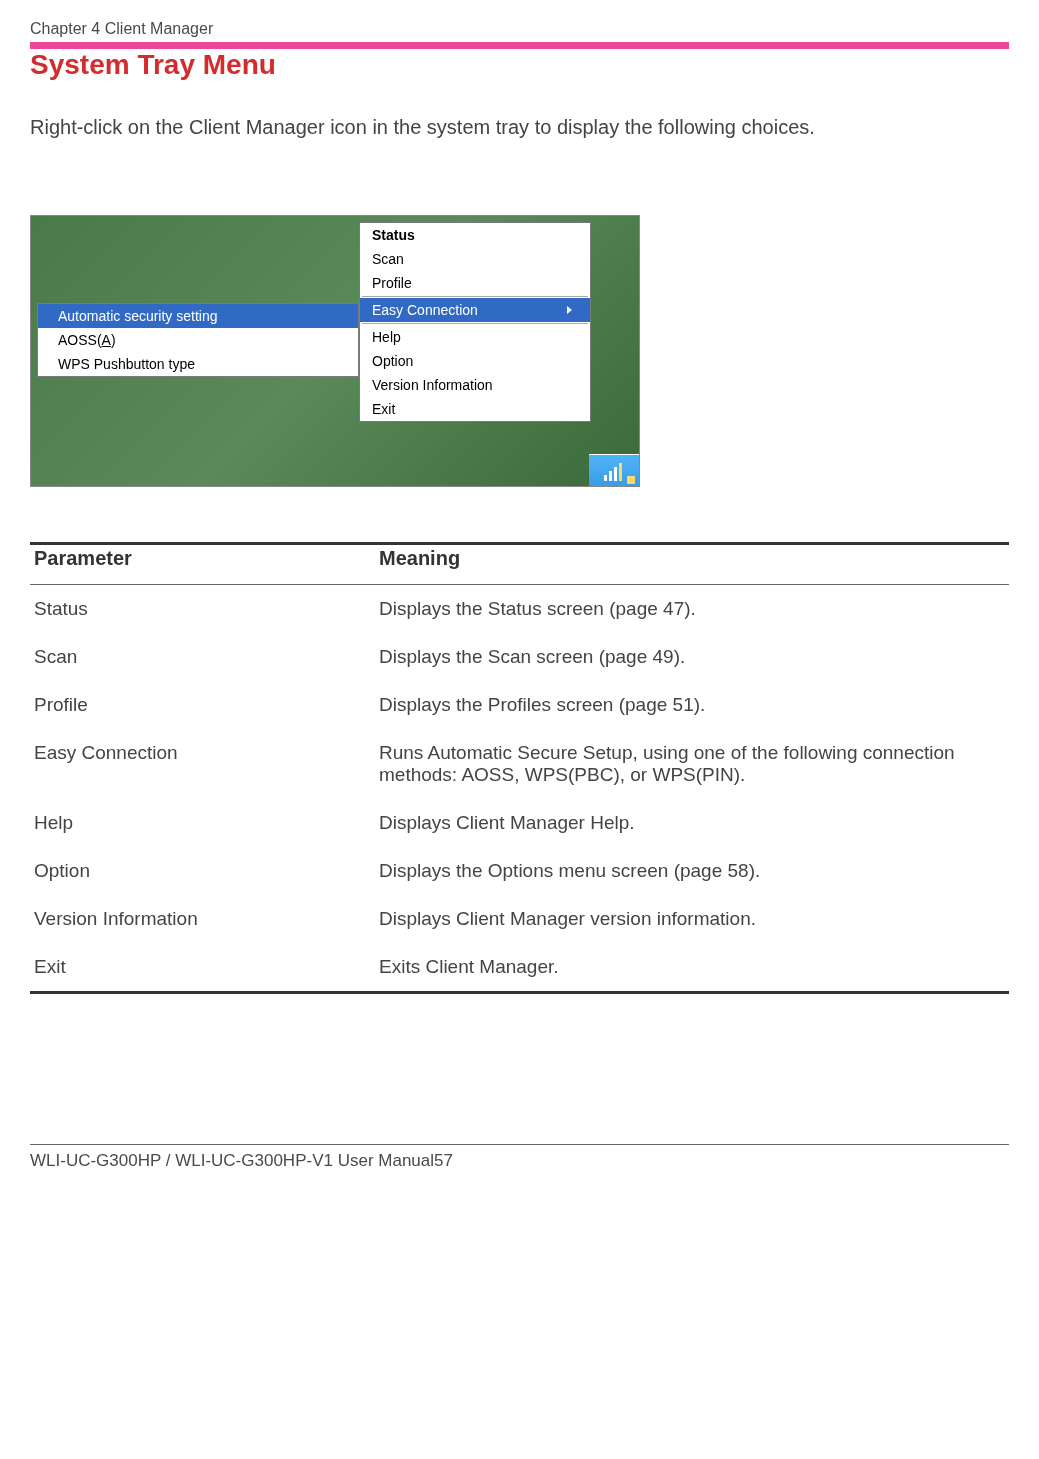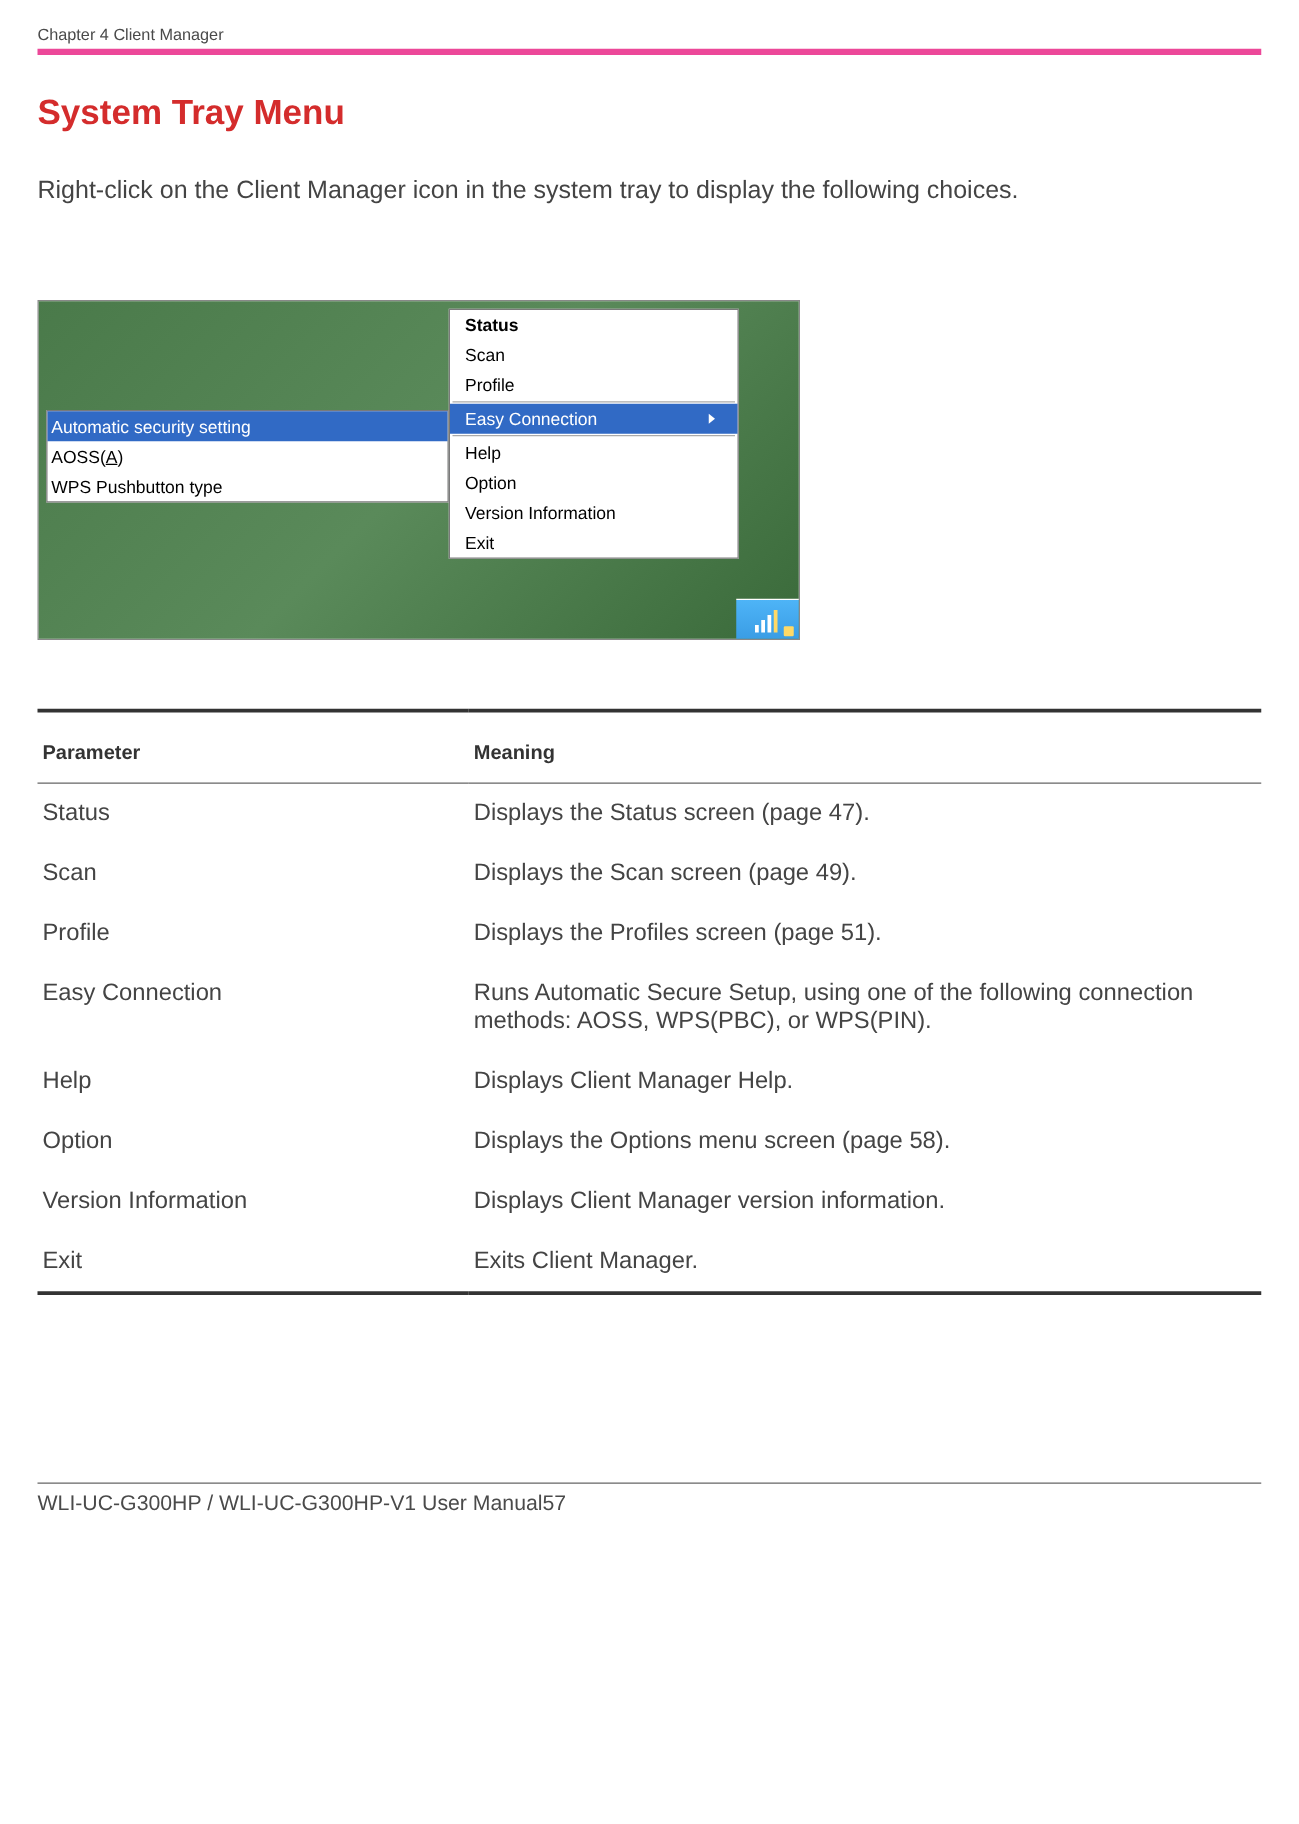--- a/index.html
+++ b/index.html
@@ -8,24 +8,23 @@
       box-sizing: border-box;
     }
     body {
       font-family: "Myriad Pro", "Segoe UI", Arial, sans-serif;
       background: #fff;
       width: 1039px;
       padding: 20px 30px 10px 30px;
       color: #3a3a3a;
     }
     .page-header {
-      border-bottom: 5px solid #ec4899;
+      border-bottom: 7px solid #ec4899;
       padding-bottom: 4px;
-      margin-bottom: 30px;
-      font-size: 13px;
+      font-size: 16px;
       color: #4a4a4a;
     }
     .section-title {
       color: #d42c2c;
       font-size: 28px;
       font-weight: bold;
       margin-bottom: 35px;
     }
     .intro-text {
       font-size: 20px;
@@ -82,21 +81,21 @@
       top: 87px;
       left: 6px;
       width: 322px;
       background: #fff;
       border: 1px solid #7a7a7a;
       font-family: Tahoma, Arial, sans-serif;
       font-size: 14px;
       color: #000;
     }
     .submenu-item {
-      padding: 4px 3px;
+      padding: 4px 20px;
     }
     .submenu-item.selected {
       background: #316ac5;
       color: #fff;
     }
     .underline {
       text-decoration: underline;
     }
     .tray-area {
       position: absolute;
@@ -139,22 +138,22 @@
       border-collapse: collapse;
       margin-bottom: 60px;
     }
     .param-table thead tr {
       border-top: 3px solid #333;
       border-bottom: 1px solid #666;
     }
     .param-table th {
       text-align: left;
       font-weight: bold;
-      font-size: 16px;
-      padding: 24px 0 14px 4px;
+      font-size: 20px;
+      padding: 2px 0 14px 4px;
       color: #333;
     }
     .param-table td {
       padding: 13px 0 13px 4px;
       font-size: 19px;
       color: #444;
       vertical-align: top;
     }
     .param-table th:first-child,
     .param-table td:first-child {

